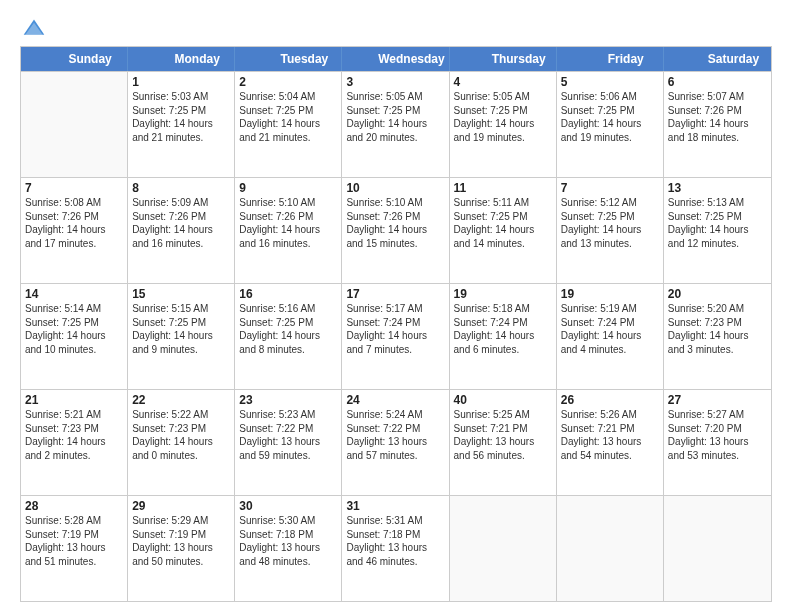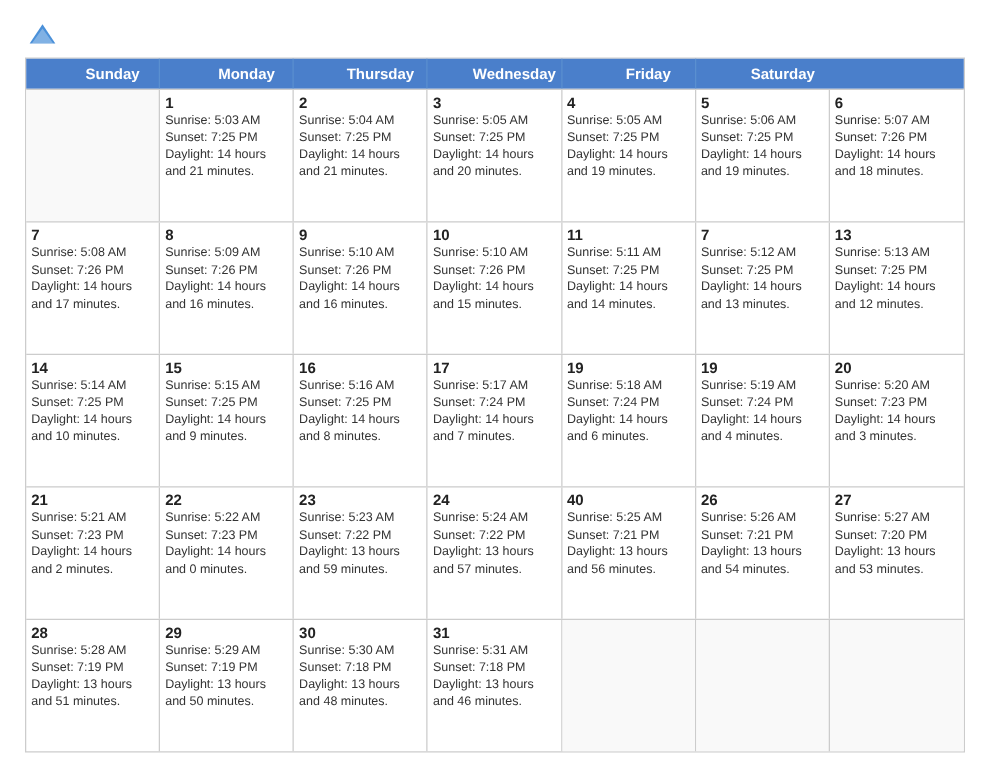--- a/index.html
+++ b/index.html
@@ -133,22 +133,23 @@
     <div class="title-section">
       <div class="month-year"></div>
       <div class="location"></div>
     </div>
   </div>
 
   <div class="calendar">
     <div class="cal-header">
     <div class="cal-header-cell">Sunday</div>
         <div class="cal-header-cell">Monday</div>
+        <div class="cal-header-cell">Tuesday</div>
+        <div class="cal-header-cell">Wednesday</div>
         <div class="cal-header-cell">Thursday</div>
-        <div class="cal-header-cell">Wednesday</div>
         <div class="cal-header-cell">Friday</div>
         <div class="cal-header-cell">Saturday</div>
       </div>
     <div class="cal-body">
     <div class="cal-row">
           <div class="cal-cell empty"></div>
           <div class="cal-cell">
             <div class="day-number">1</div>
             <div class="cell-text">Sunrise: 5:03 AM<br>Sunset: 7:25 PM<br>Daylight: 14 hours<br>and 21 minutes.</div>
           </div>

